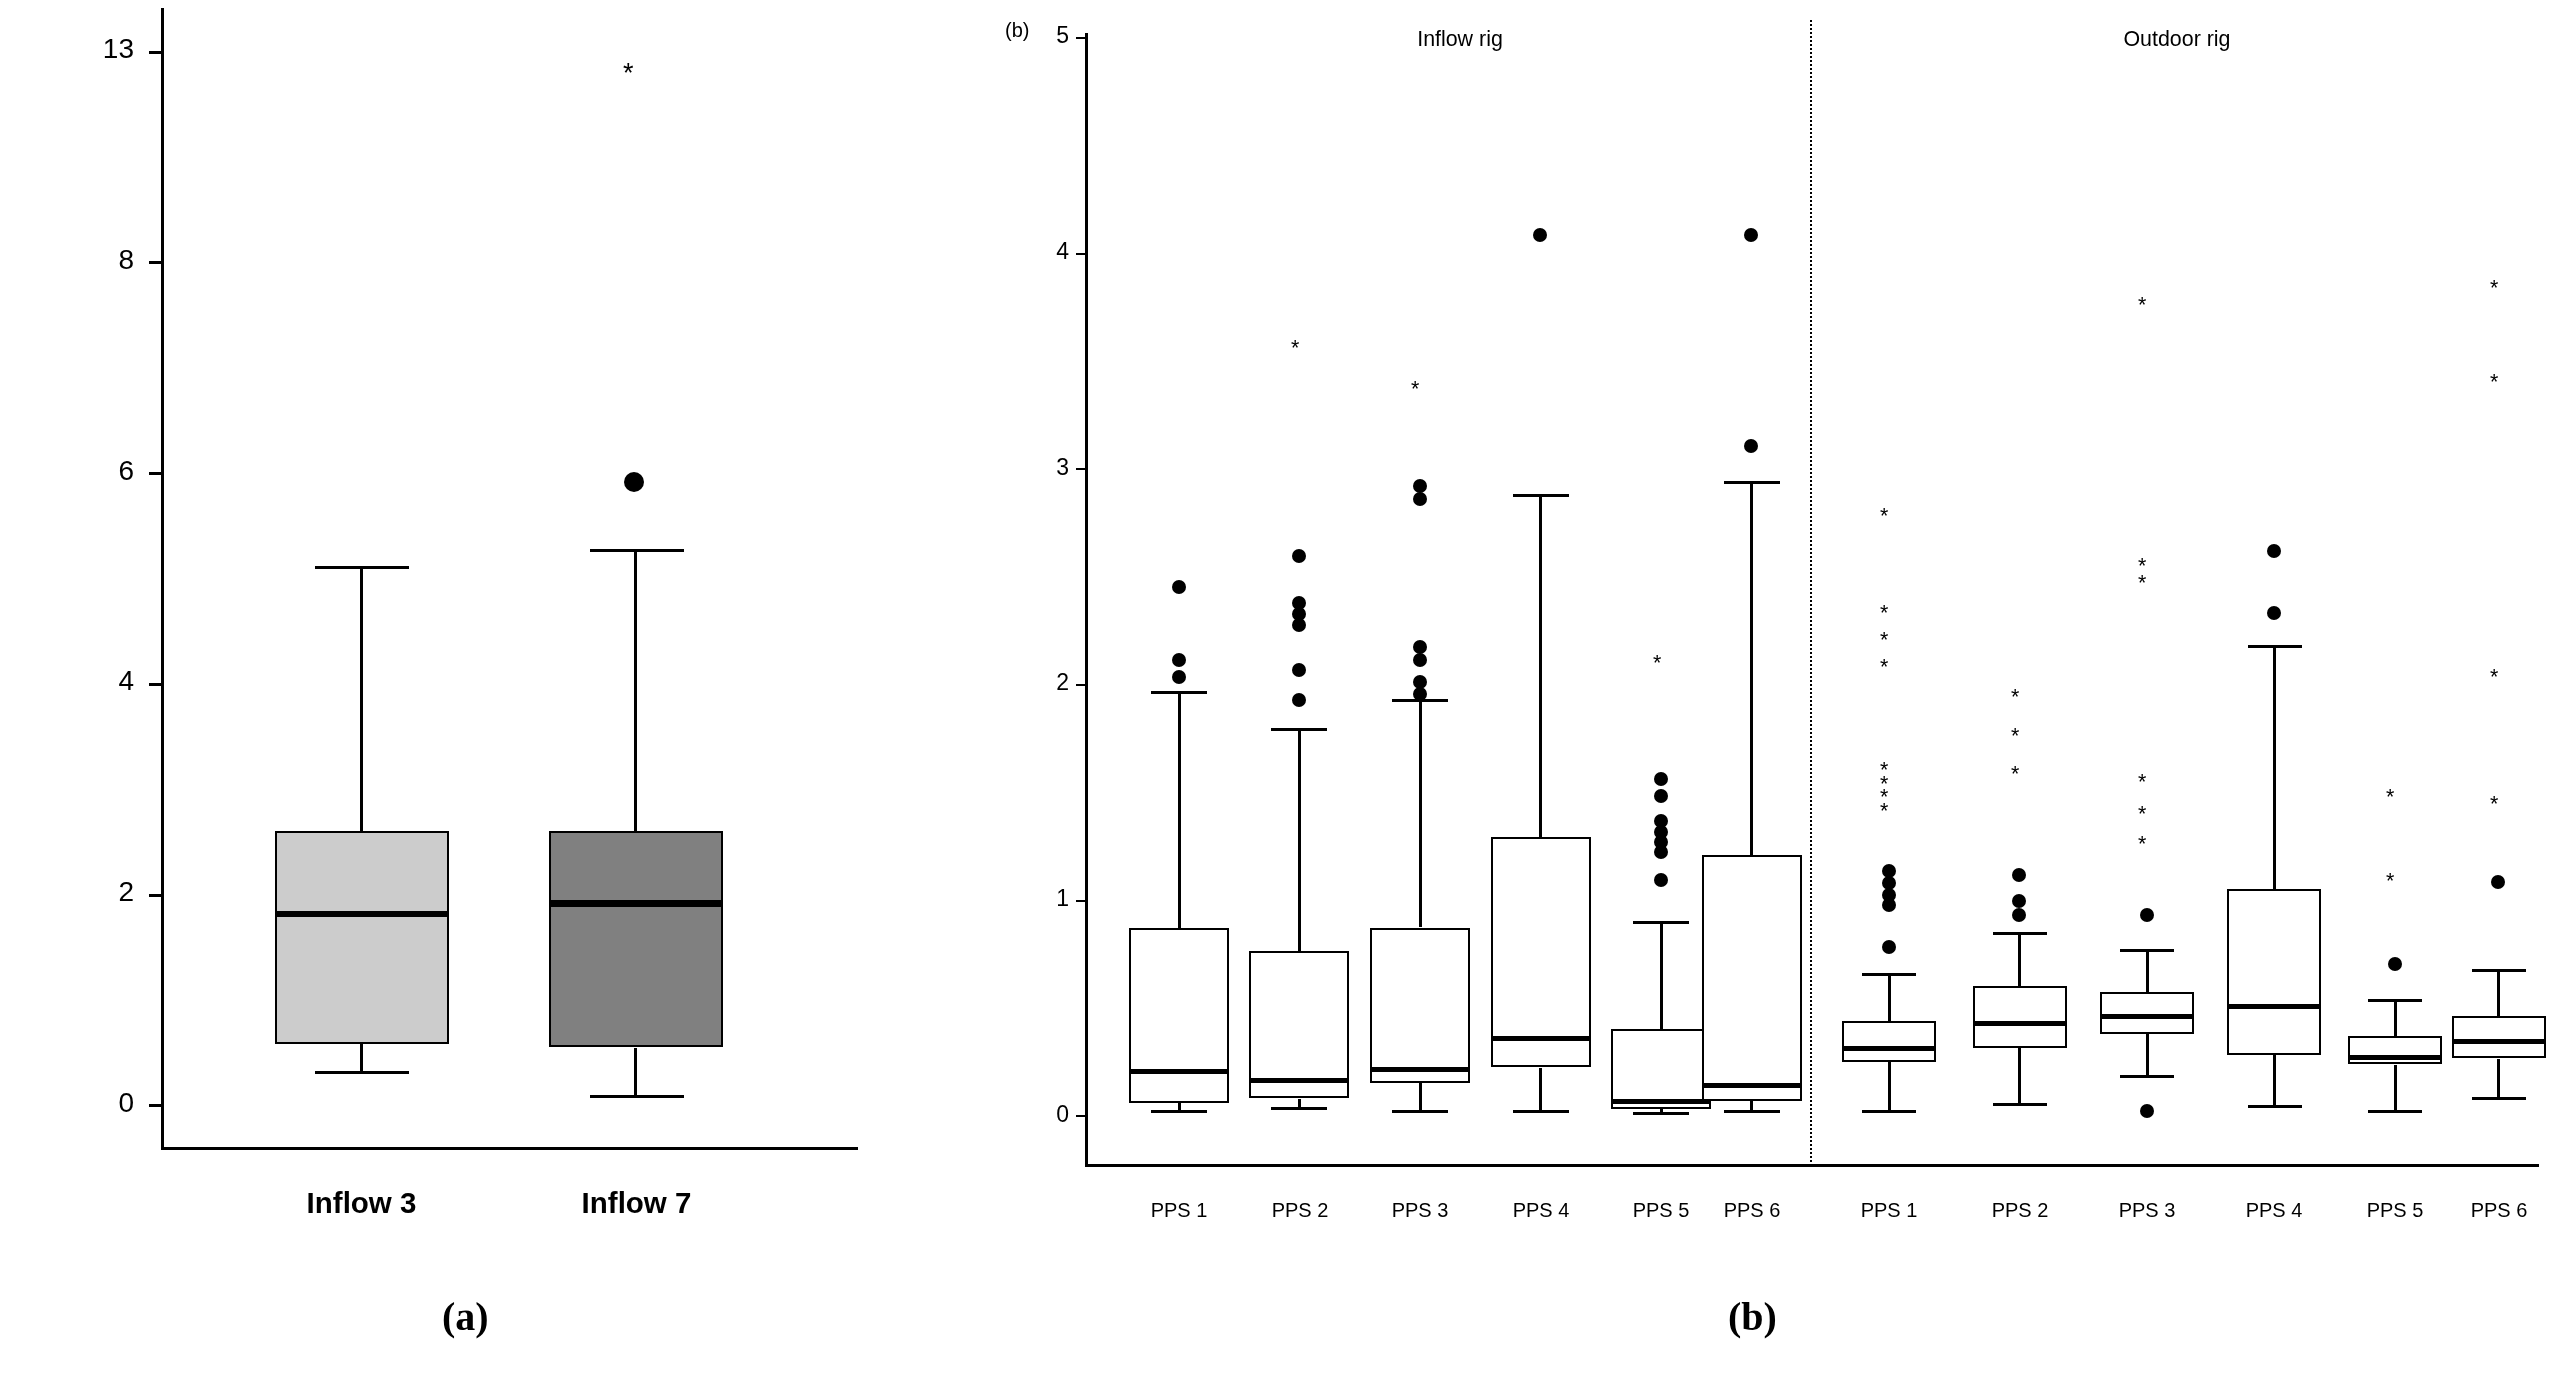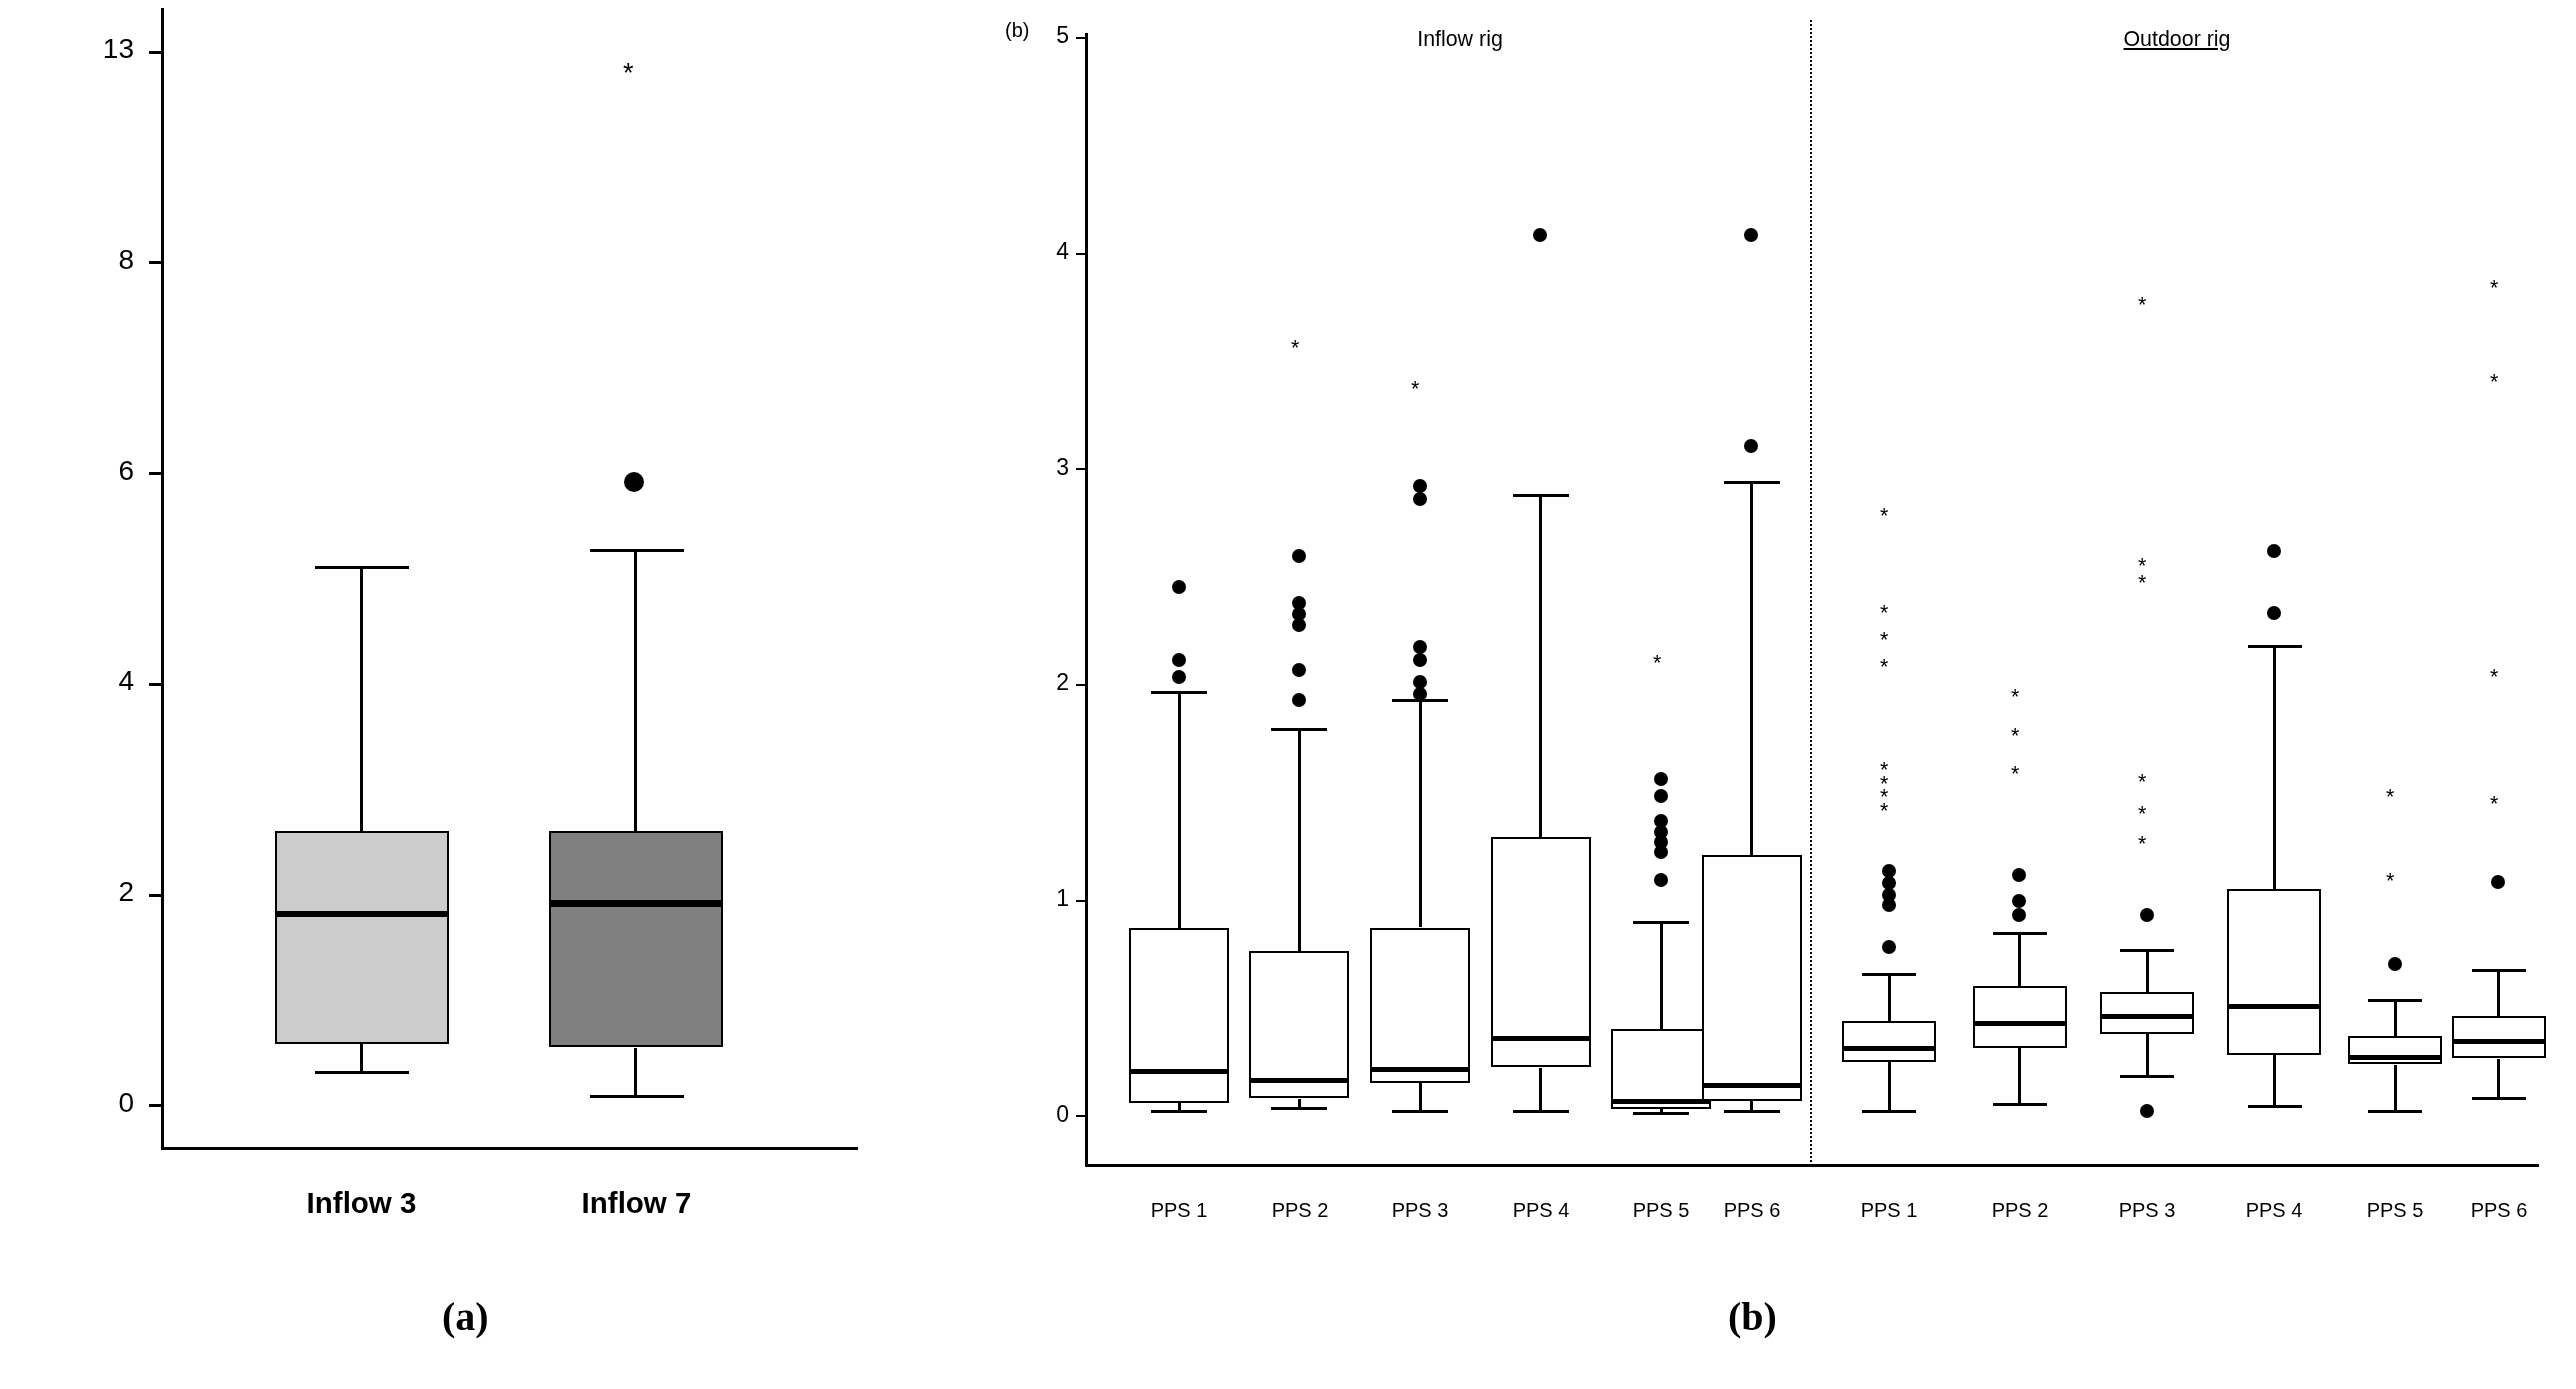--- a/index.html
+++ b/index.html
@@ -146,21 +146,21 @@
 
     <div class="tickmarkB" style="left:98px;top:900px;"></div>
     <div class="ytickB" style="left:51px;top:885px;">1</div>
 
     <div class="tickmarkB" style="left:98px;top:1115px;"></div>
     <div class="ytickB" style="left:51px;top:1101px;">0</div>
 
     <div class="dotted" style="left:832px;top:20px;height:1146px;"></div>
 
     <div class="grouplab" style="left:348px;top:27px;width:268px;">Inflow rig</div>
-    <div class="grouplab" style="left:1065px;top:27px;width:268px;text-decoration:underline;">Outdoor rig</div>
+    <div class="grouplab" style="left:1065px;top:27px;width:268px;">Outdoor rig</div>
 
     <div class="box" style="left:151px;top:928px;width:100px;height:175px;background:#fff;"></div>
     <div class="median" style="left:151px;top:1069px;width:100px;height:4.7px;"></div>
     <div class="whisk" style="left:200px;top:691px;width:2.7px;height:237px;"></div>
     <div class="cap" style="left:173px;top:691px;width:56px;height:2.7px;"></div>
     <div class="whisk" style="left:200px;top:1103px;width:2.7px;height:8.7px;"></div>
     <div class="cap" style="left:173px;top:1110px;width:56px;height:2.7px;"></div>
     <div class="dot" style="left:194px;top:670px;width:14px;height:14px;"></div>
     <div class="dot" style="left:194px;top:653px;width:14px;height:14px;"></div>
     <div class="dot" style="left:194px;top:580px;width:14px;height:14px;"></div>

